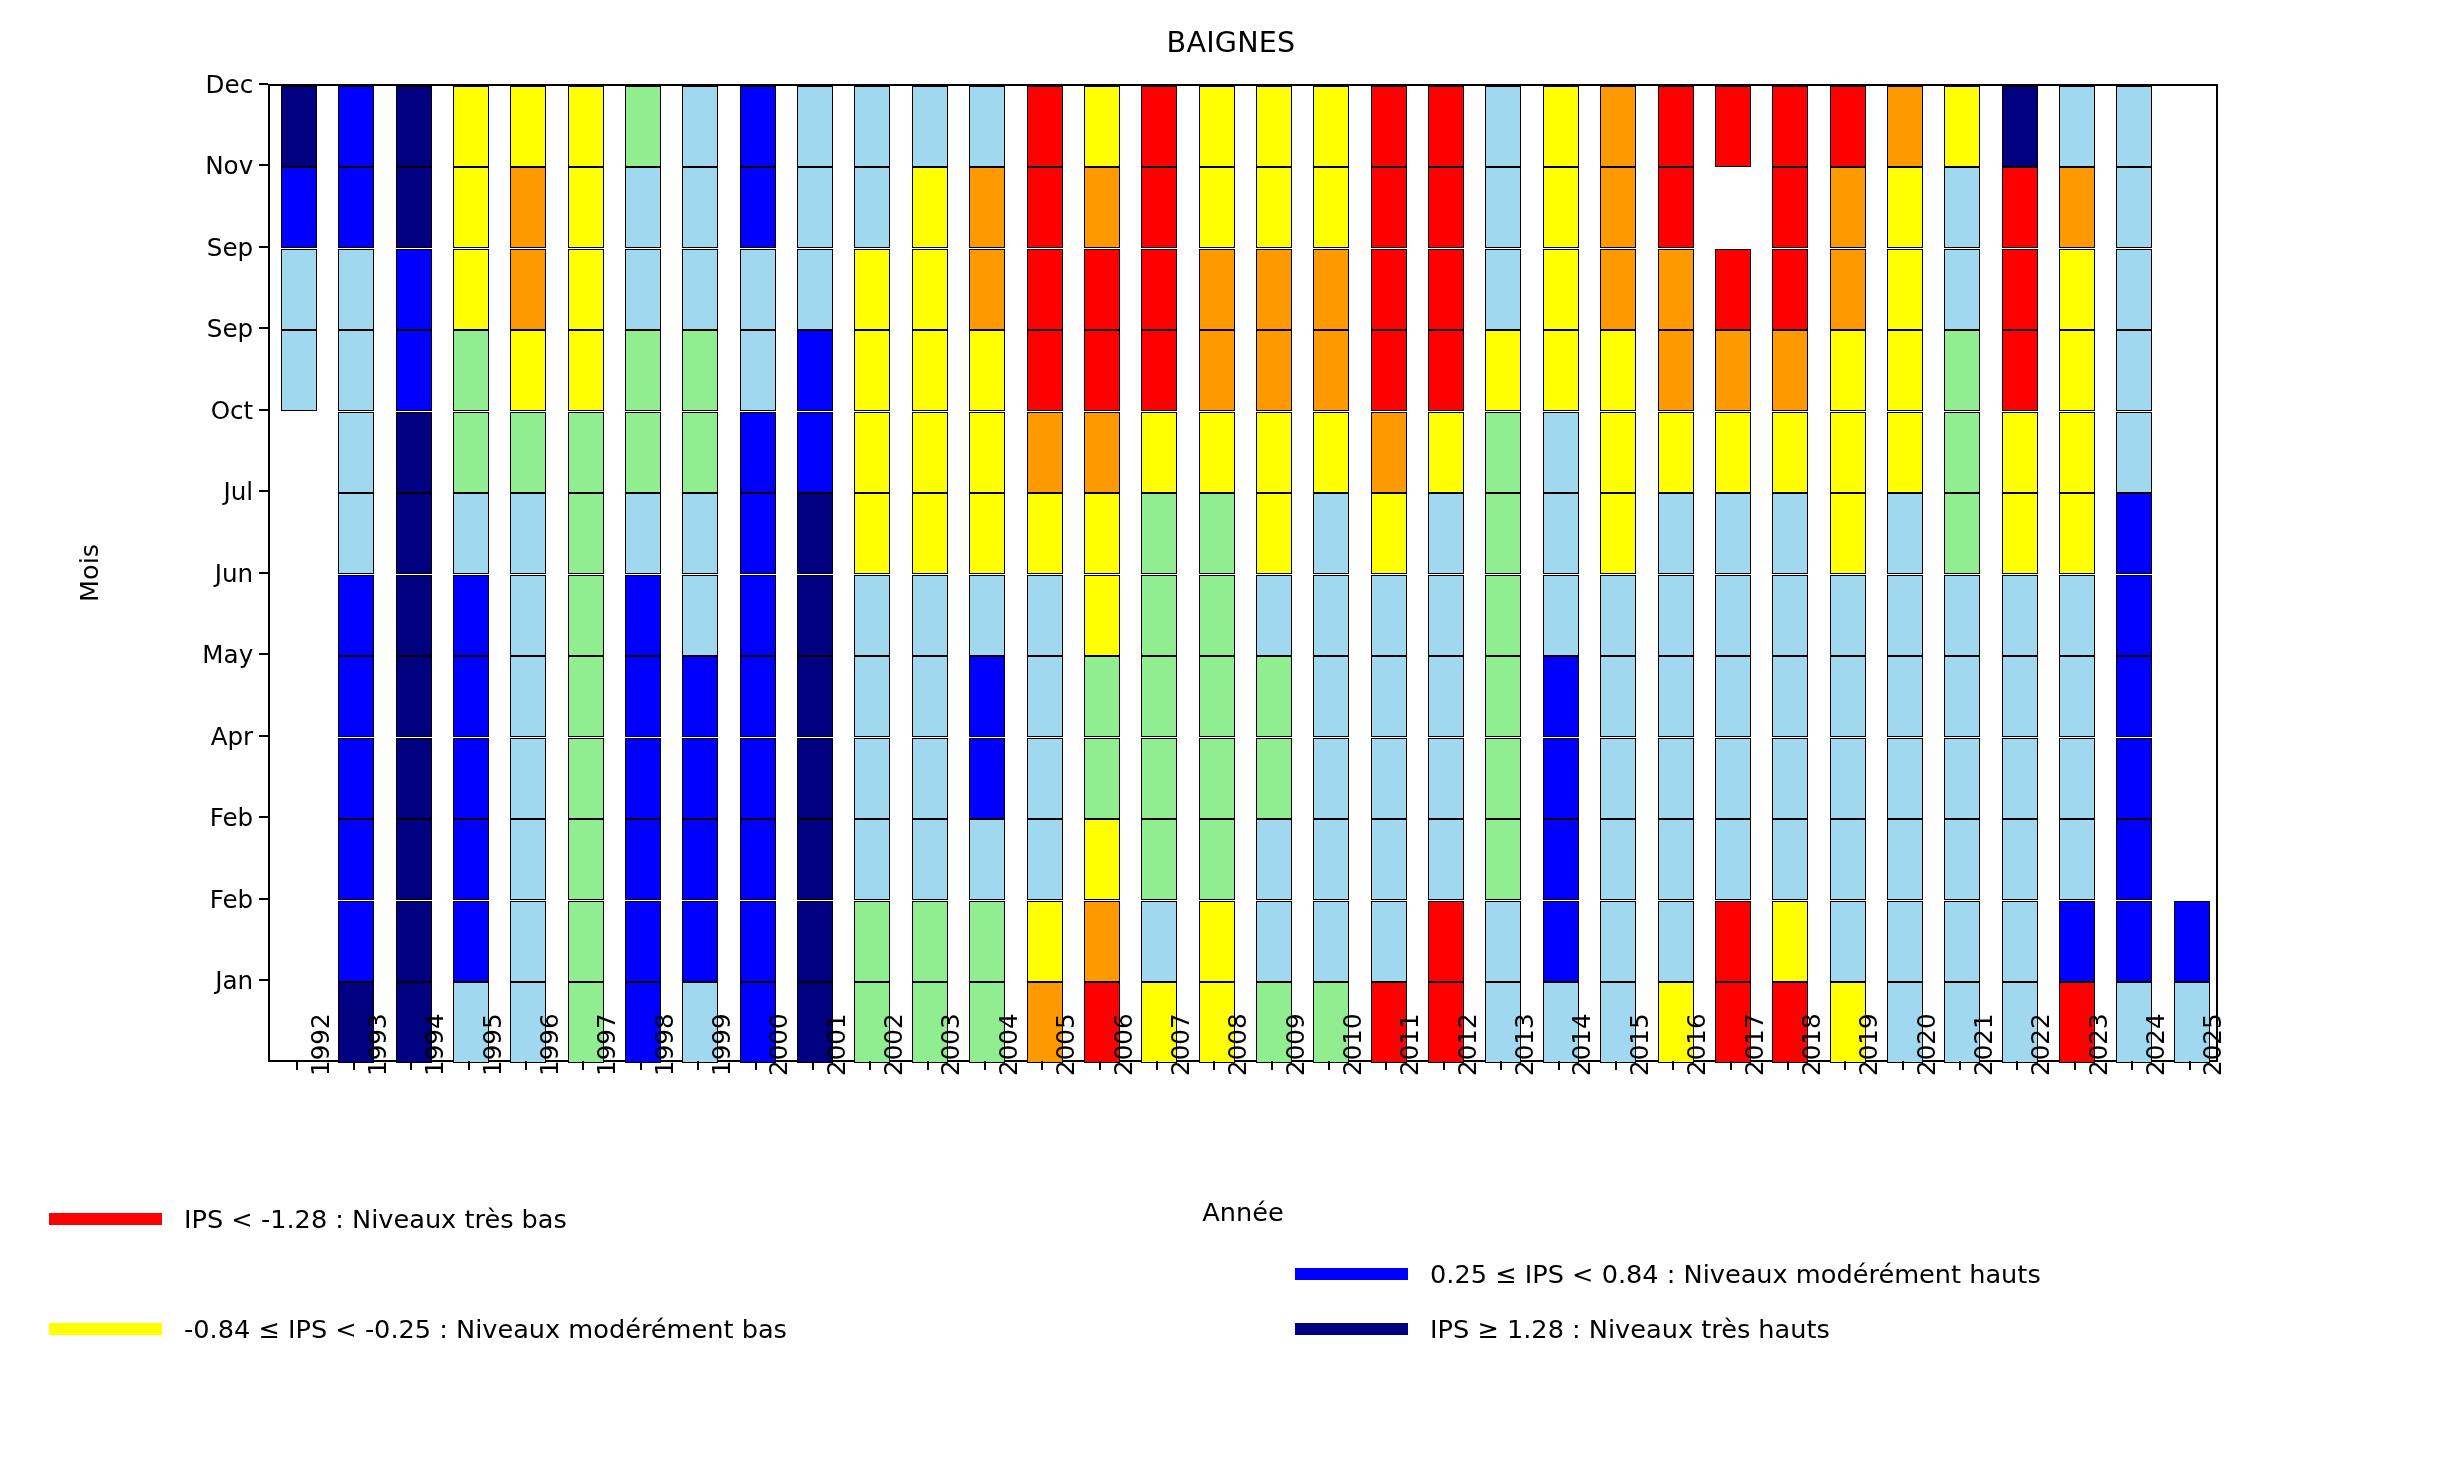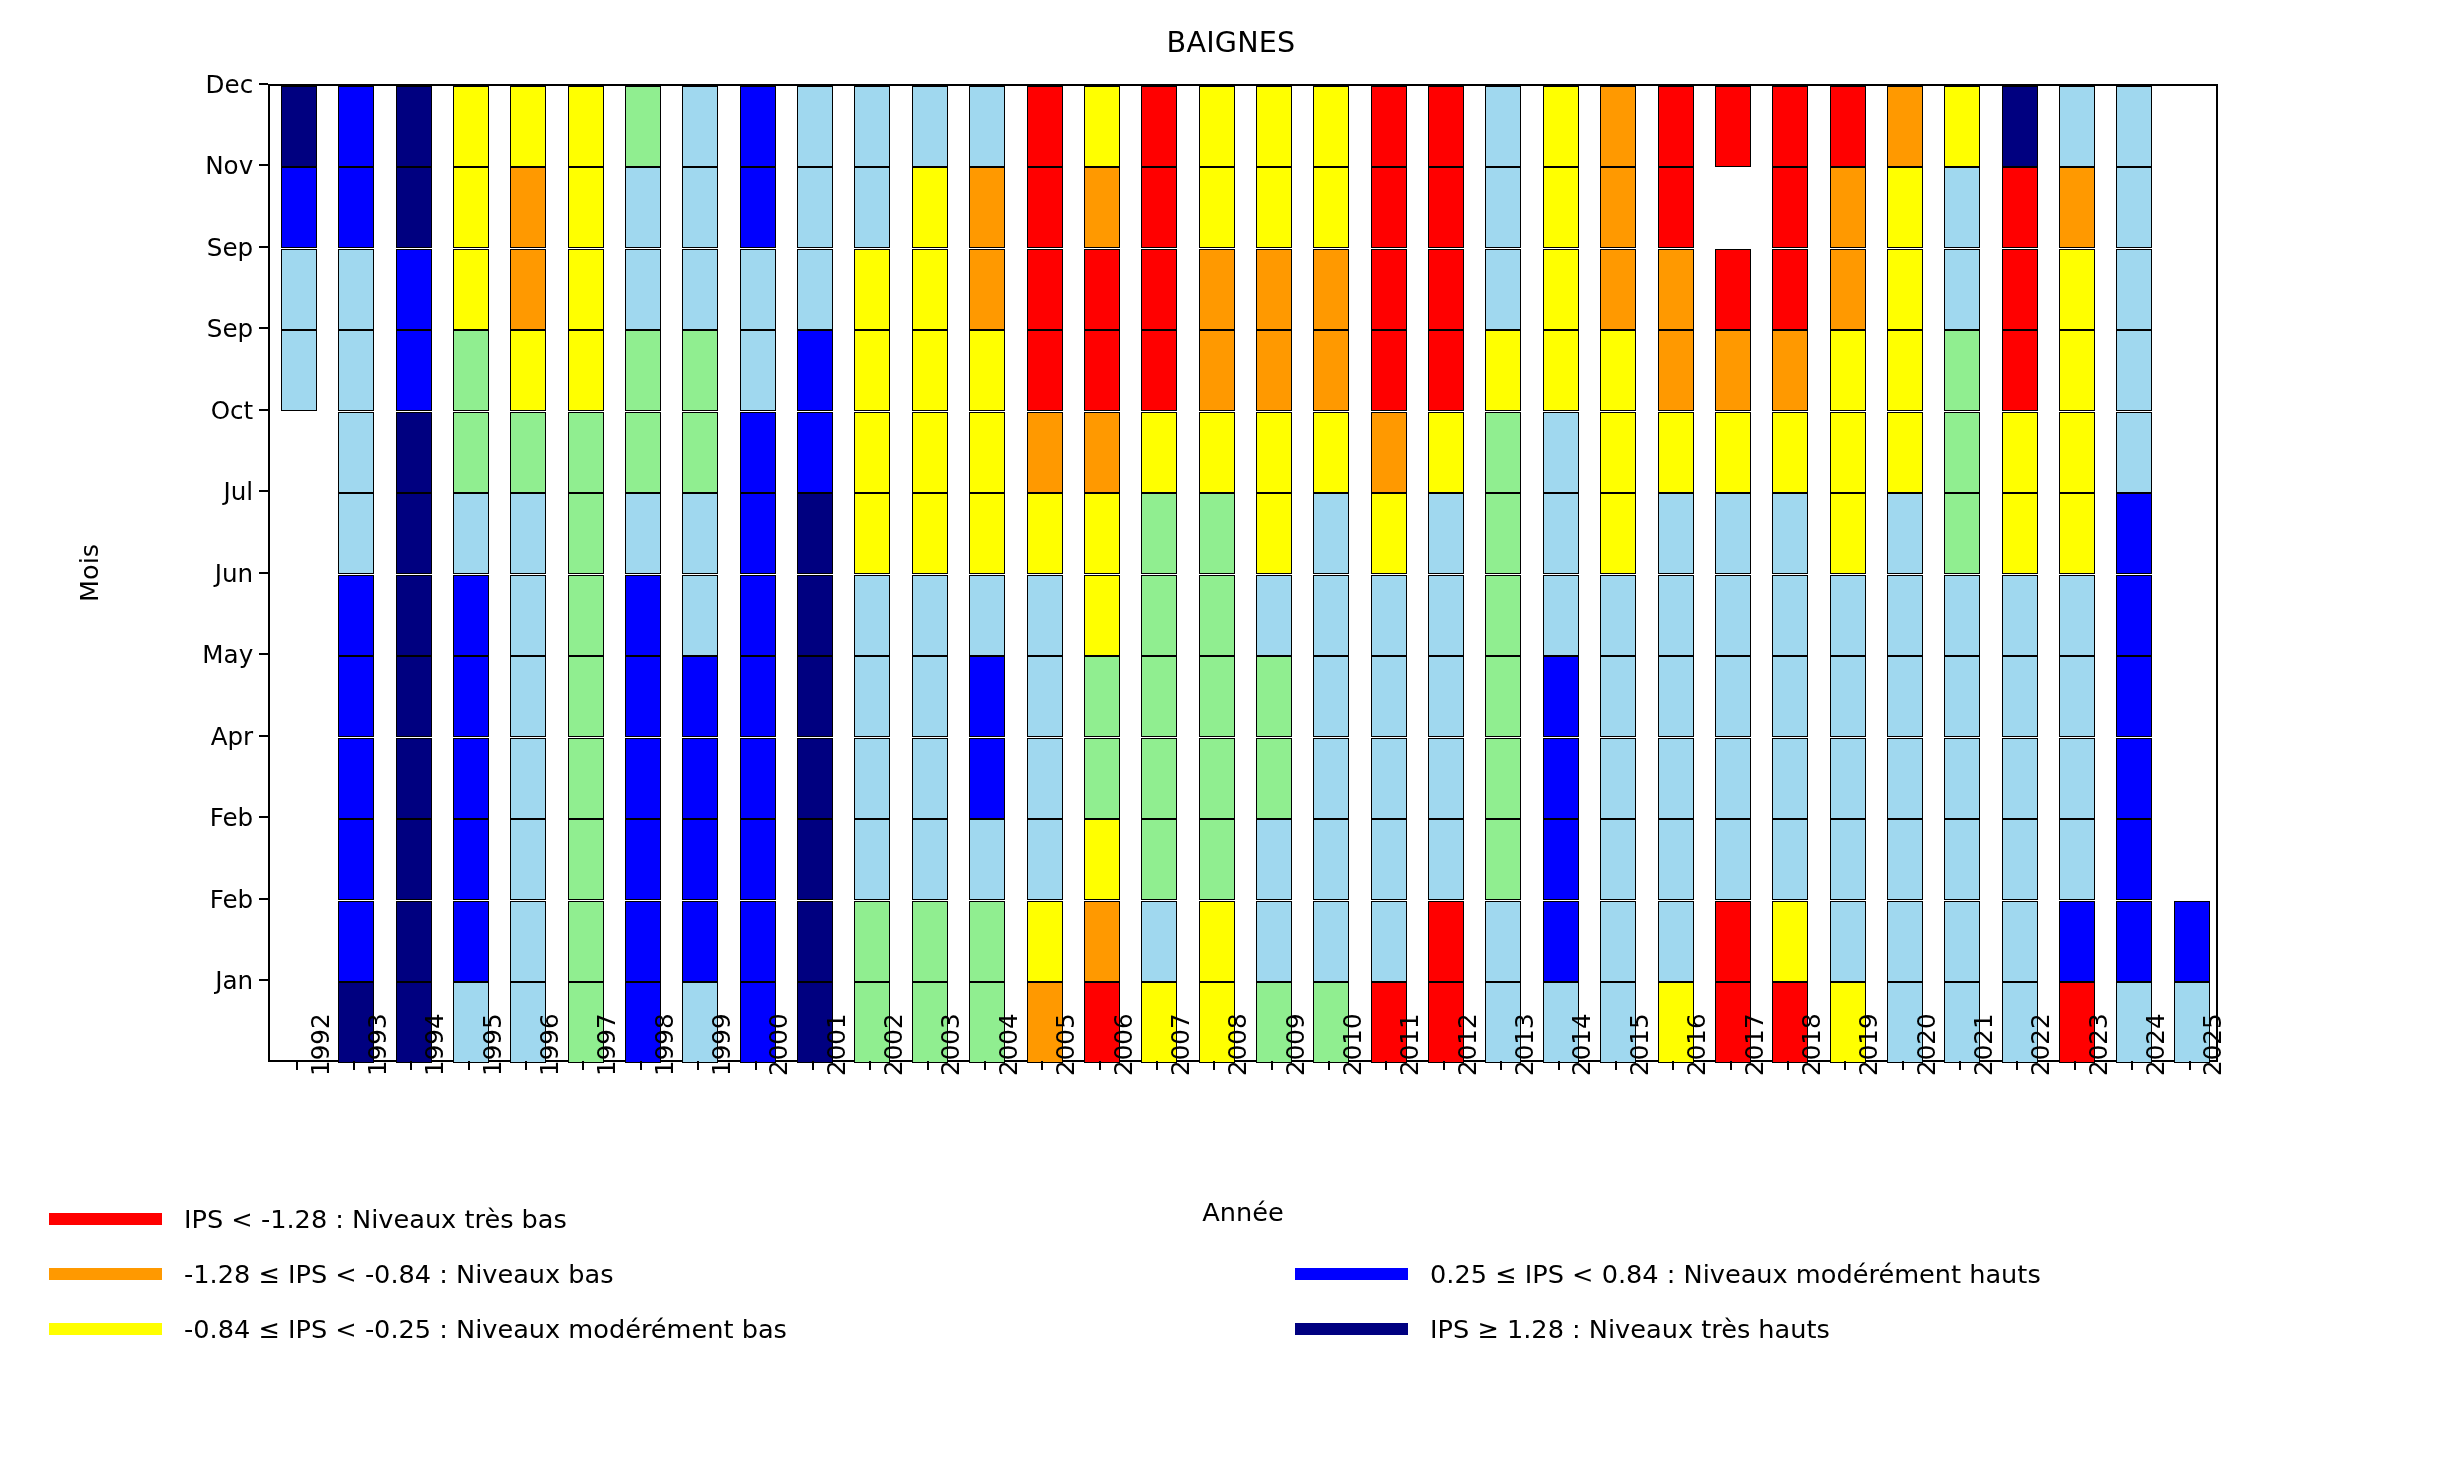--- a/index.html
+++ b/index.html
@@ -657,24 +657,20 @@
       <div class="x-tick" style="left: 1930px; top: 14.8px; transform: rotate(-90deg); transform-origin: left top;">2025</div>
     </div>
   <div class="xlabel">Année</div>
 
   <div id="legend">
     <div class="legend-col left" id="legend-left">
         <div class="legend-row" style="top: 0px;">
           <div class="legend-swatch" style="background: rgb(255, 0, 0);"></div>
           <div class="legend-text">IPS &lt; -1.28 : Niveaux très bas</div>
         </div>
-        <div class="legend-row" style="top: 55px;">
-          <div class="legend-swatch" style="background: rgb(255, 153, 0);"></div>
-          <div class="legend-text">-1.28 ≤ IPS &lt; -0.84 : Niveaux bas</div>
-        </div>
         <div class="legend-row" style="top: 110px;">
           <div class="legend-swatch" style="background: rgb(255, 255, 0);"></div>
           <div class="legend-text">-0.84 ≤ IPS &lt; -0.25 : Niveaux modérément bas</div>
         </div>
       </div>
     <div class="legend-col right" id="legend-right">
         <div class="legend-row" style="top: 55px;">
           <div class="legend-swatch" style="background: rgb(0, 0, 255);"></div>
           <div class="legend-text">0.25 ≤ IPS &lt; 0.84 : Niveaux modérément hauts</div>
         </div>

